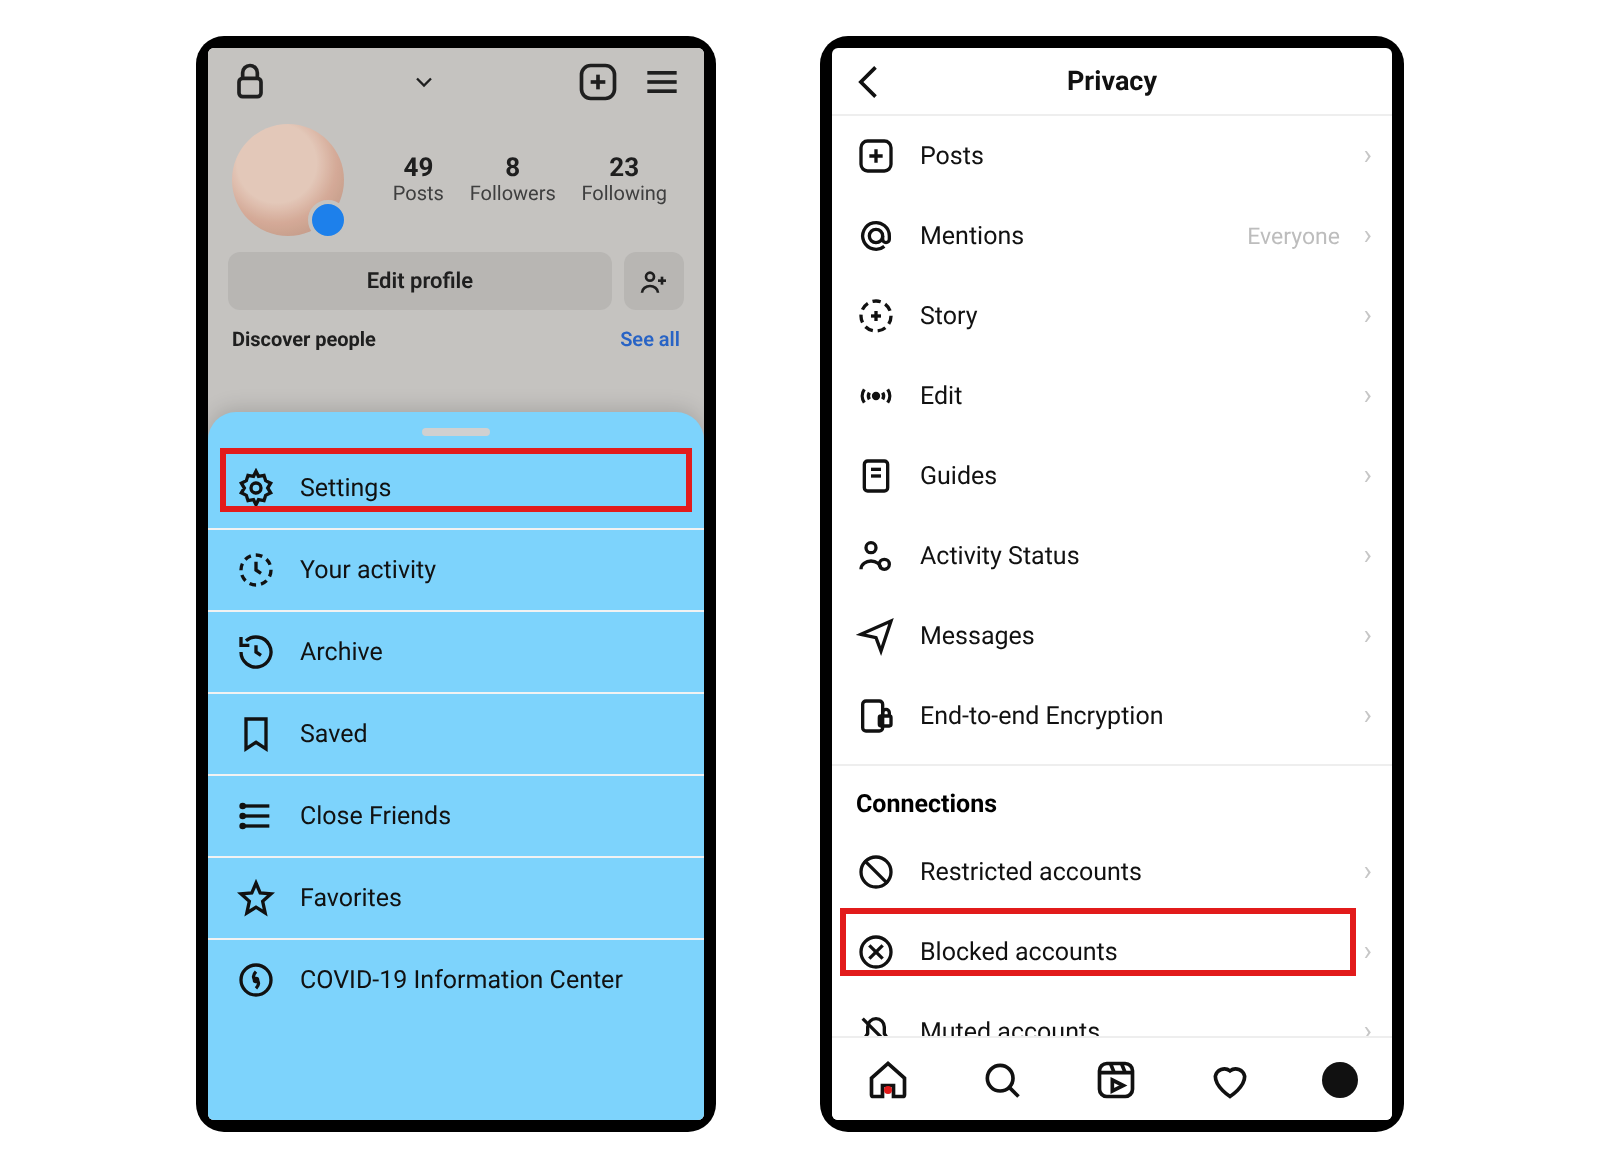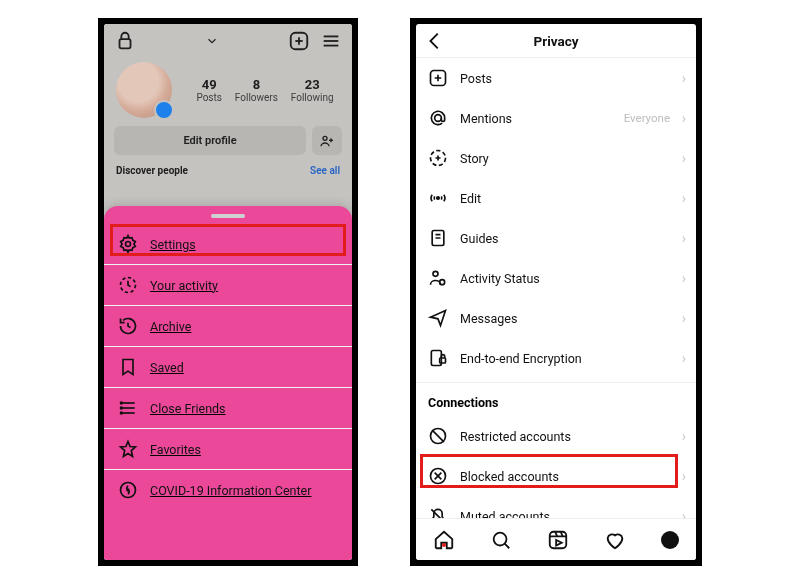--- a/index.html
+++ b/index.html
@@ -1,18 +1,18 @@
 <!DOCTYPE html>
 <html><head>
 <meta charset="utf-8">
 <style>
   * { box-sizing: border-box; margin: 0; padding: 0; font-family: -apple-system, BlinkMacSystemFont, "Segoe UI", Roboto, Helvetica, Arial, sans-serif; }
   body { background: #f5f5f5; width: 800px; height: 584px; position: relative; }
   .stage { position: absolute; left: 0; top: 0; width: 800px; height: 584px; background: #fff; box-shadow: 0 2px 8px rgba(0,0,0,.15); }
-  .phone { position: absolute; top: 18px; bottom: 18px; background: #000; border-radius: 0; padding: 6px; }
+  .phone { position: absolute; top: 18px; bottom: 18px; background: #000; border-radius: 14px; padding: 6px; }
   .phone.left  { left: 98px;  width: 260px; }
   .phone.right { left: 410px; width: 292px; }
   .screen { background: #fff; width: 100%; height: 100%; border-radius: 3px; overflow: hidden; position: relative; }
 
   
   .dimmed { position: absolute; inset: 0; background: #d6d4d1; filter: brightness(.92); }
   .top-row { display:flex; align-items:center; justify-content:space-between; padding:6px 10px 4px; }
   .top-row .spacer { flex:1; display:flex; justify-content:center; }
   .hicons { display:flex; gap:10px; align-items:center; }
   .ico { width:22px; height:22px; display:flex; align-items:center; justify-content:center; }
@@ -23,21 +23,21 @@
   .stats { flex:1; display:flex; justify-content:space-around; }
   .stat { text-align:center; }
   .stat .n { font-weight:700; font-size:13px; color:#222;}
   .stat .l { font-size:10px; color:#444;}
   .editrow { display:flex; gap:6px; padding:0 10px; }
   .editbtn { flex:1; background:#c8c6c3; border-radius:6px; text-align:center; font-size:11px; font-weight:600; color:#222; padding:8px 0;}
   .sqbtn { width:30px; background:#c8c6c3; border-radius:6px; display:flex; align-items:center; justify-content:center;}
   .discover { display:flex; justify-content:space-between; padding:10px 12px 0; font-size:10px; color:#222; font-weight:700;}
   .discover .see{ color:#2b6cd6; font-weight:600;}
 
-  .sheet { position:absolute; left:0; right:0; bottom:0; top:182px; background:#ec4899; border-radius:14px 14px 0 0; box-shadow:0 -2px 10px rgba(0,0,0,.15);text-decoration:underline;}
+  .sheet { position:absolute; left:0; right:0; bottom:0; top:182px; background:#7dd3fc; border-radius:14px 14px 0 0; box-shadow:0 -2px 10px rgba(0,0,0,.15);}
   .grab { width:34px; height:4px; background:#d0d0d0; border-radius:4px; margin:8px auto 6px;}
   .menu { list-style:none; }
   .menu li { display:flex; align-items:center; gap:12px; padding:10px 14px; font-size:12.5px; color:#111; border-bottom:1px solid #f2f2f2;}
   .menu li:last-child{border-bottom:none;}
   .micon { width:20px; height:20px; display:flex; align-items:center; justify-content:center;}
   .micon svg{ width:100%; height:100%; stroke:#111; fill:none; stroke-width:2;}
   .hl-red { position:absolute; border:3px solid #e21b1b; pointer-events:none; }
 
   
   .rhead { display:flex; align-items:center; justify-content:center; position:relative; height:34px; border-bottom:1px solid #eee;}

